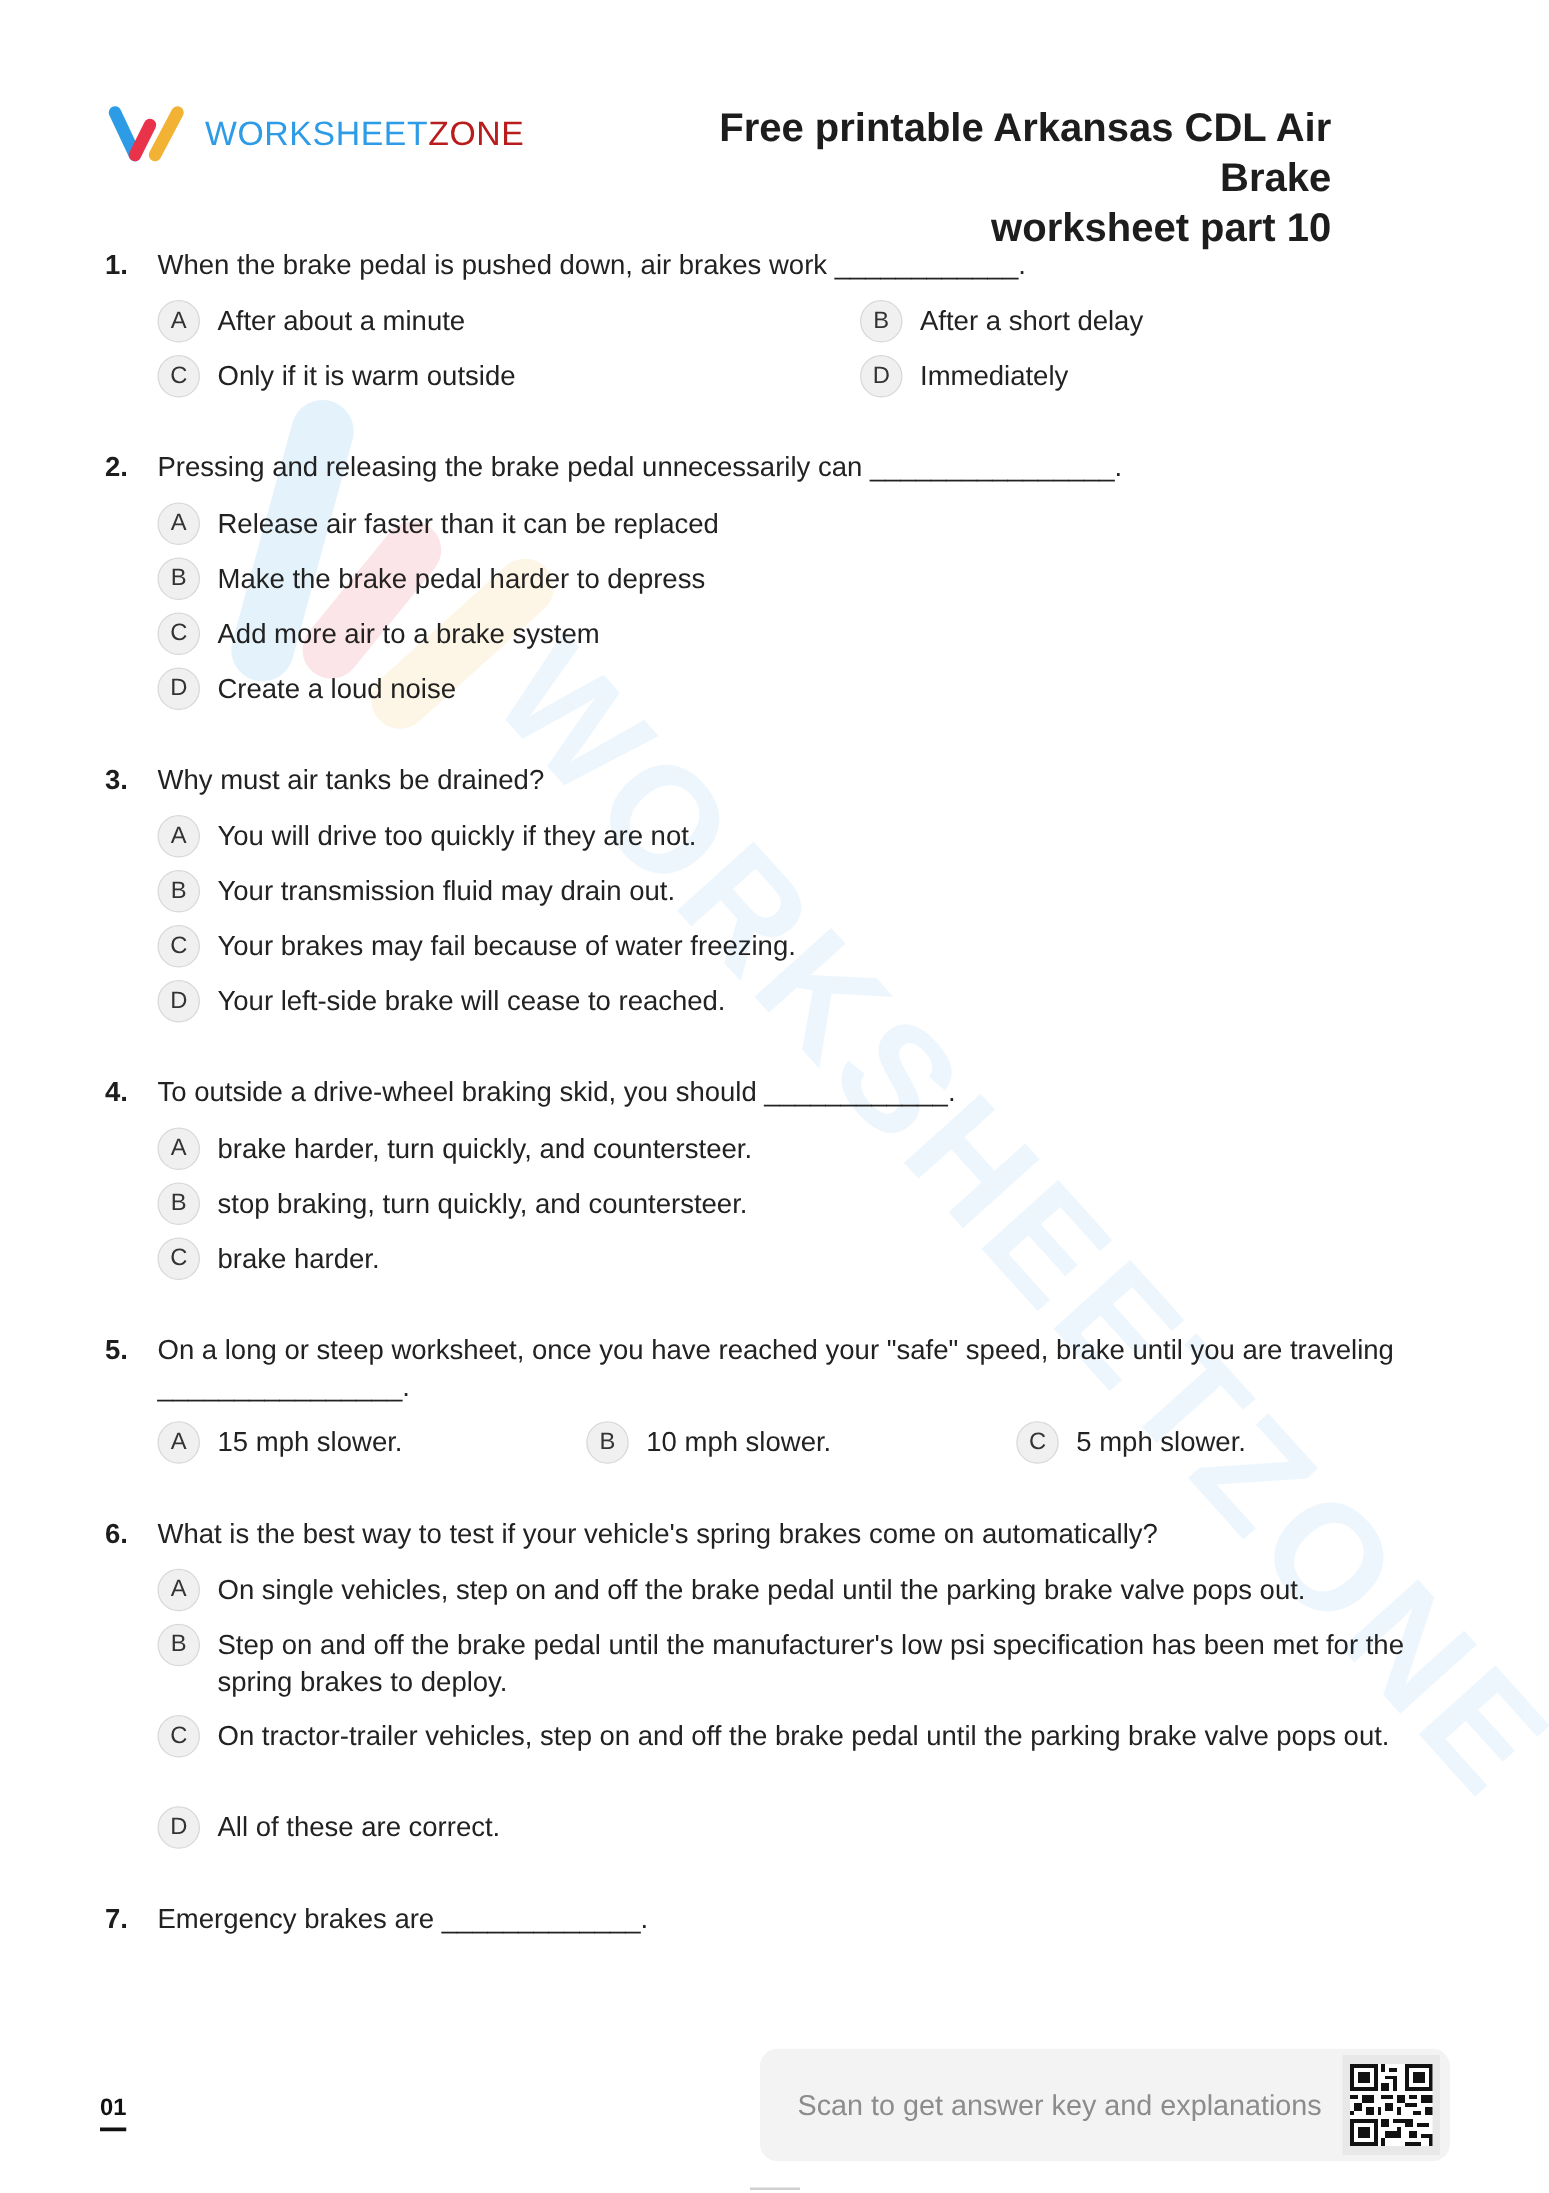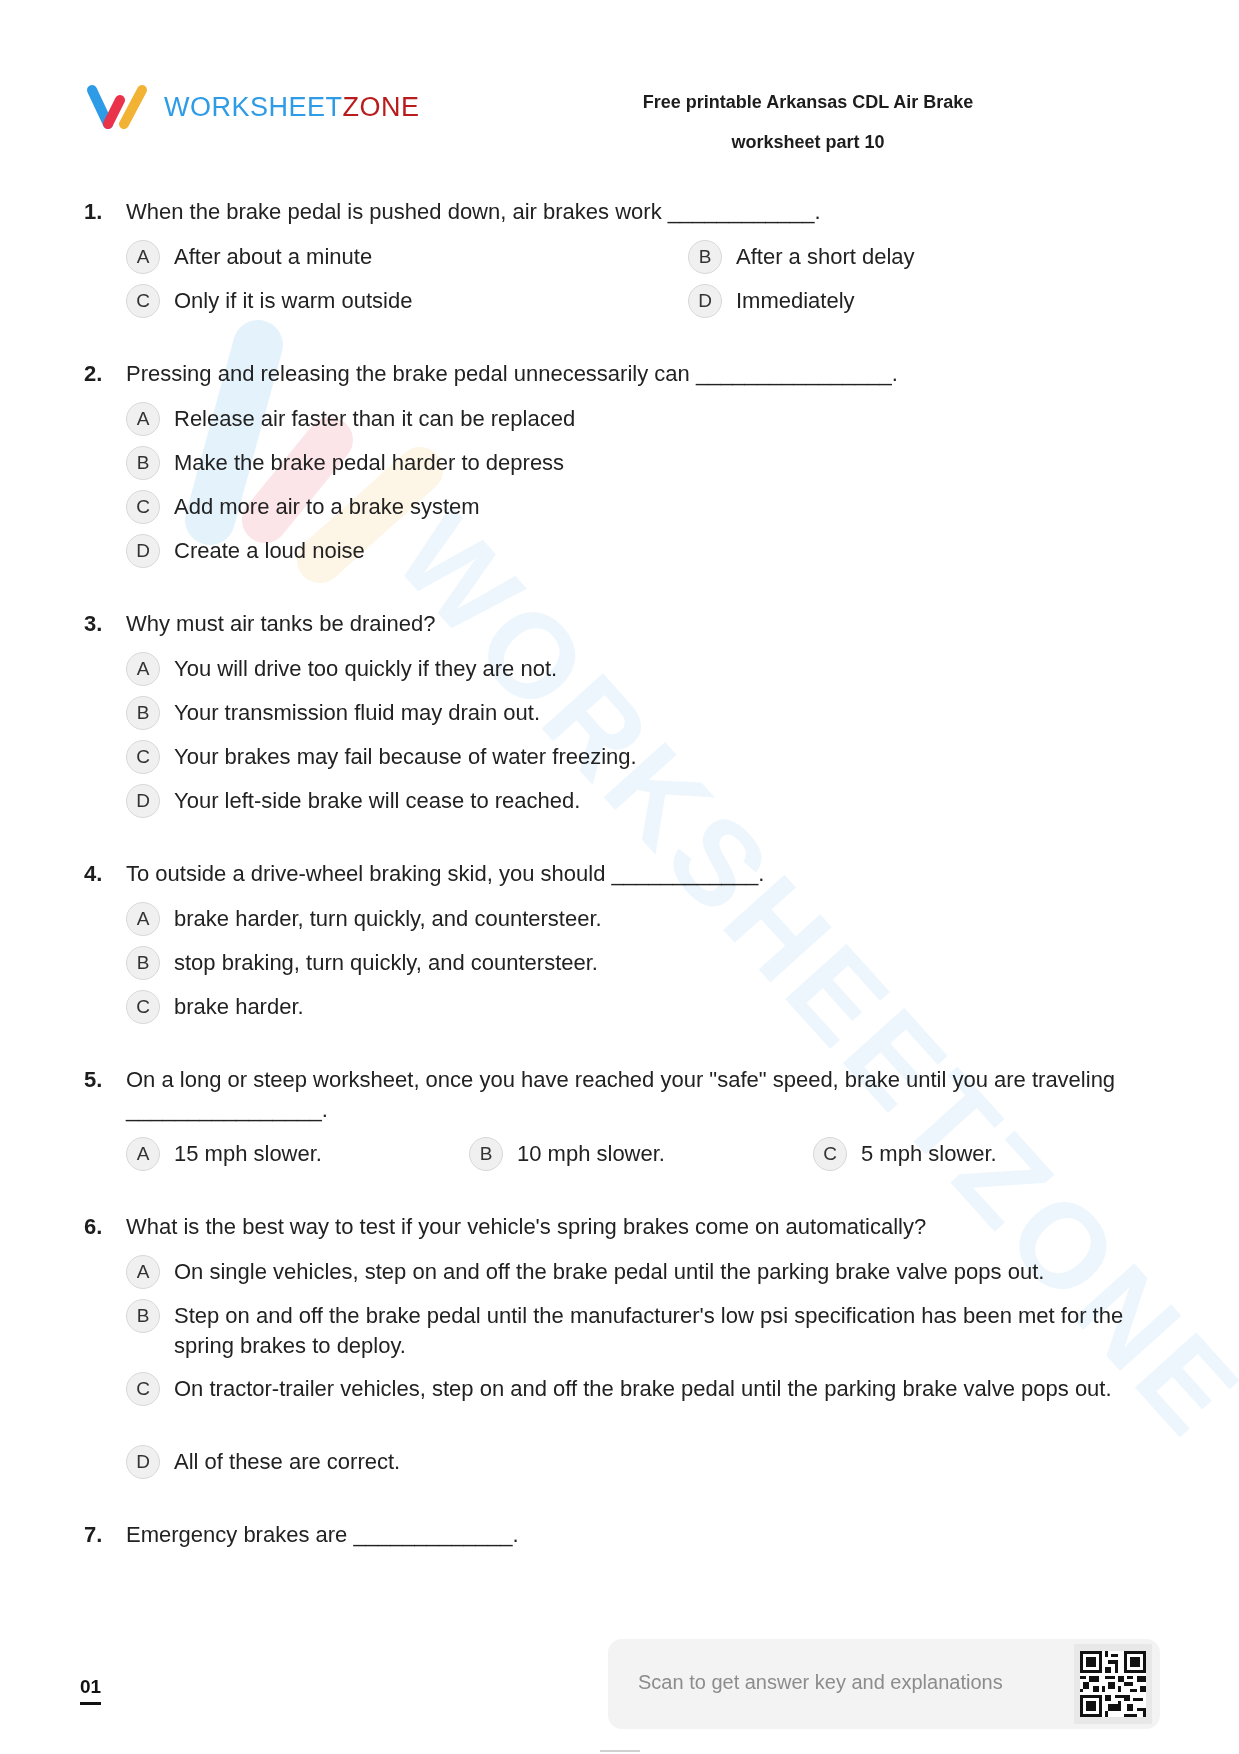--- a/index.html
+++ b/index.html
@@ -8,36 +8,36 @@
 
     .watermark { position: absolute; left: 0; top: 0; width: 1239px; height: 1754px; pointer-events: none; z-index: 0; }
 
     .header { position: absolute; left: 0; top: 0; width: 1239px; height: 170px; z-index: 1; }
     .logo { position: absolute; left: 84px; top: 82px; display: flex; align-items: center; }
     .logo svg { width: 68px; height: 50px; }
     .logo-text { margin-left: 12px; font-size: 27px; letter-spacing: 0.5px; font-weight: normal; }
     .logo-text .w { color: #2e9be6; }
     .logo-text .z { color: #b91c1c; }
 
-    .title { position: absolute; left: 528px; top: 82px; width: 560px; text-align: center; font-size: 18px; font-weight: bold; line-height: 40px; color: #1d1d1d; }
+    .title { position: absolute; left: 505px; top: 82px; width: 560px; text-align: right; font-size: 32px; font-weight: bold; line-height: 40px; color: #1d1d1d; }
 
     .questions { position: absolute; left: 0; top: 0; width: 1239px; z-index: 1; }
     .q { position: absolute; left: 84px; width: 1080px; }
     .q-stem { display: flex; font-size: 22px; line-height: 30px; }
     .q-num { width: 42px; font-weight: bold; flex-shrink: 0; color: #1d1d1d; }
     .q-text { color: #222; }
 
     .opt { position: absolute; display: flex; align-items: flex-start; font-size: 22px; line-height: 30px; color: #222; }
     .opt-letter { width: 34px; height: 34px; border-radius: 50%; background: #f0f0f0; border: 1px solid #d8d8d8; display: flex; align-items: center; justify-content: center; font-size: 19px; color: #333; flex-shrink: 0; margin-top: -2px; }
     .opt-text { margin-left: 14px; }
 
     .footer-page { position: absolute; left: 80px; top: 1672px; font-size: 19px; font-weight: bold; color: #111; border-bottom: 3px solid #111; line-height: 30px; }
 
     .scan-box { position: absolute; left: 608px; top: 1639px; width: 552px; height: 90px; background: #f3f3f3; border-radius: 14px; }
-    .scan-text { position: absolute; left: 30px; top: 32px; font-size: 20px; color: #8c8c8c; }
+    .scan-text { position: absolute; left: 30px; top: 32px; font-size: 23px; color: #8c8c8c; }
     .qr { position: absolute; right: 8px; top: 5px; width: 78px; height: 80px; background: #e8e8e8; display: flex; align-items: center; justify-content: center; }
     .qr svg { width: 66px; height: 66px; }
 
     .bottom-tick { position: absolute; left: 600px; top: 1750px; width: 40px; height: 2px; background: #d0d0d0; }
   </style>
 </head>
 <body>
 
 <svg class="watermark" viewBox="0 0 1239 1754">
   <g opacity="0.12">

